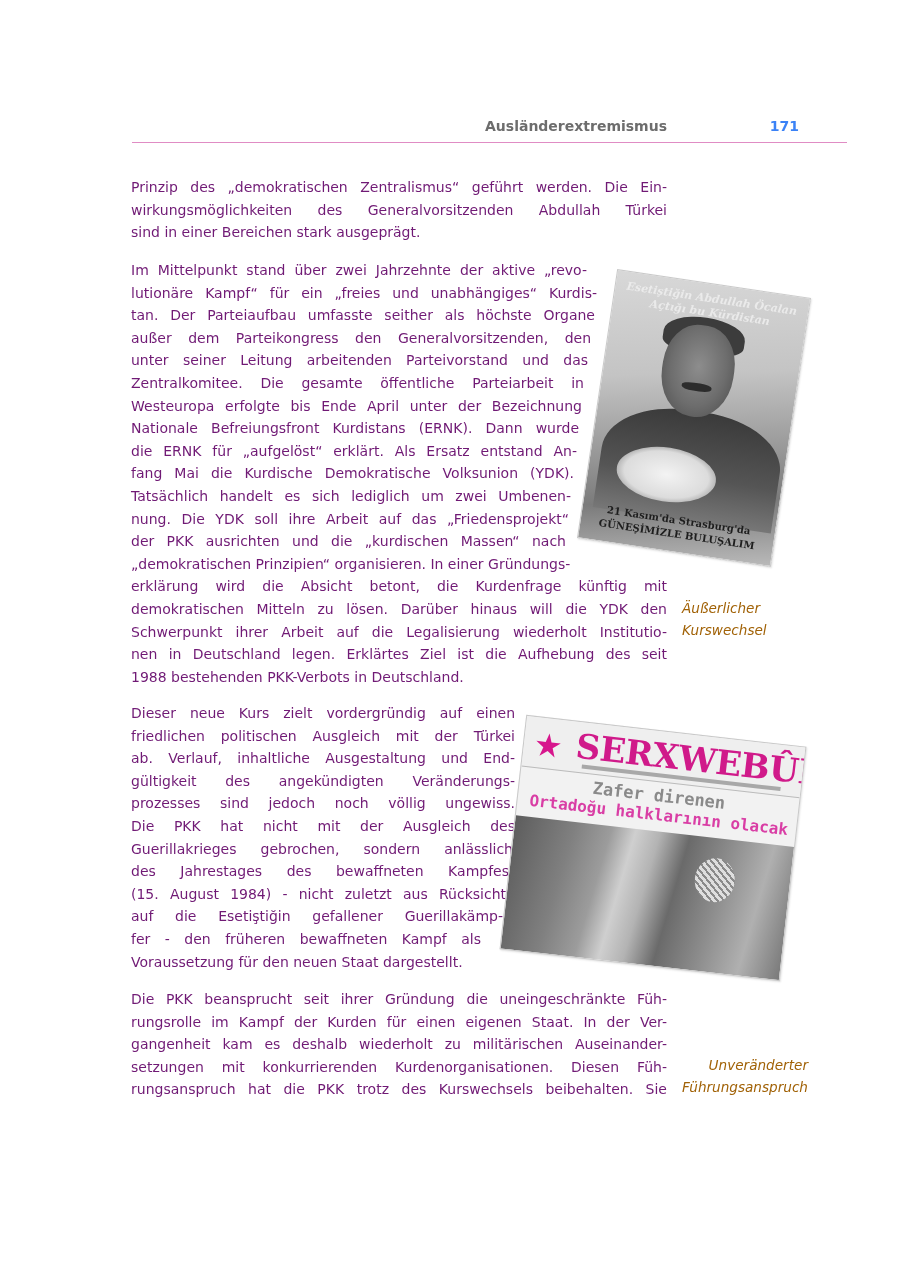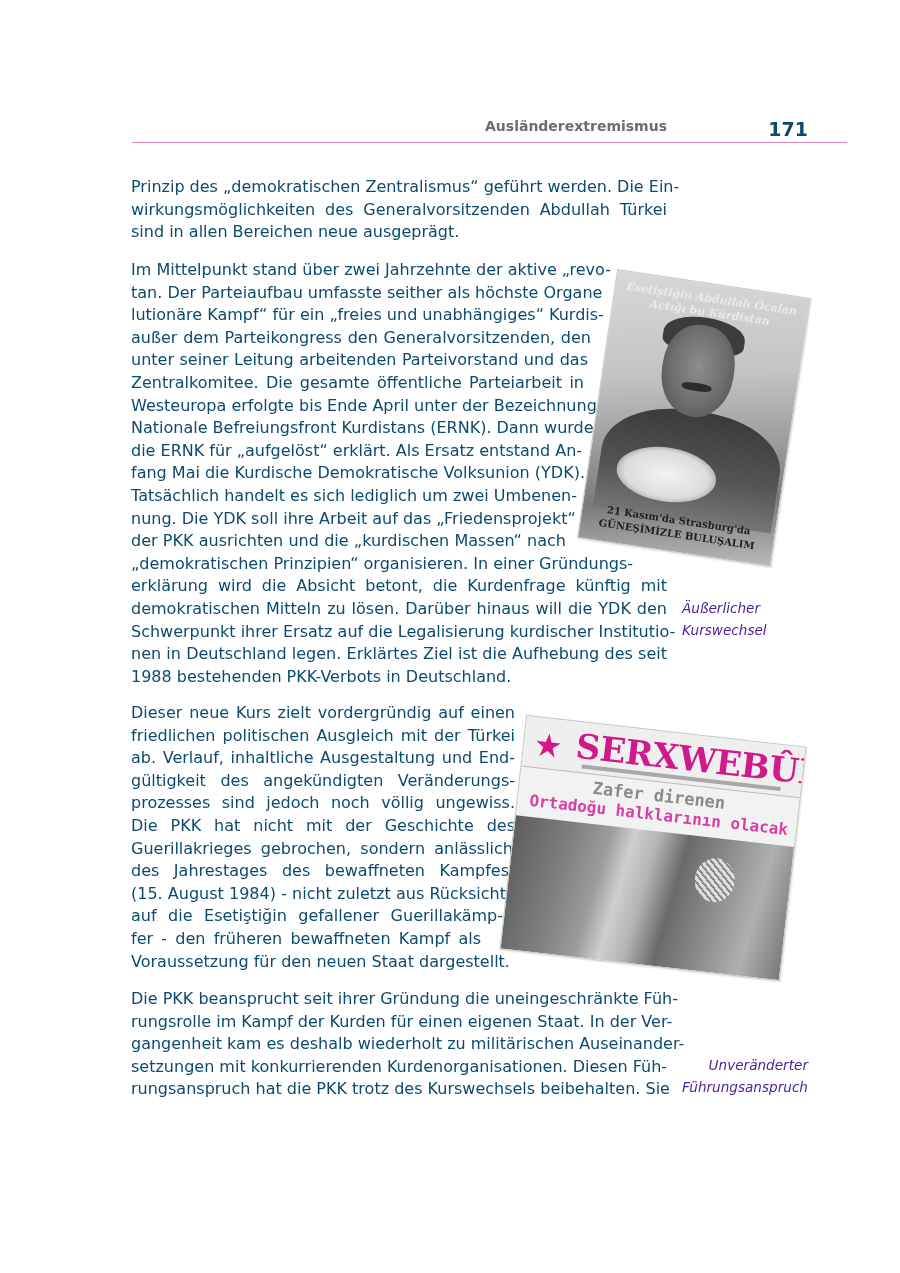--- a/index.html
+++ b/index.html
@@ -3,30 +3,30 @@
 <meta charset="utf-8">
 <style>
   html, body { margin: 0; padding: 0; background: #ffffff; }
   body { width: 900px; height: 1273px; position: relative; overflow: hidden;
          font-family: "DejaVu Sans", "Liberation Sans", sans-serif; color: #2a2a2a; }
 
   .header { position: absolute; left: 132px; top: 112px; width: 715px; height: 30px;
             border-bottom: 1.5px solid #e08cc4; }
   .header .section { position: absolute; right: 180px; top: 6px; font-size: 14px;
             font-weight: bold; color: #6d6d6d; margin-left: 24px; }
-  .header .pagenum { position: absolute; right: 39px; top: 6px; font-size: 19px;
-            font-weight: bold; color: #0c4a6e; }
+  .header .pagenum { position: absolute; right: 48px; top: 6px; font-size: 14px;
+            font-weight: bold; color: #3b82f6; }
 
-  .para { position: absolute; left: 131px; font-size: 16px; line-height: 22.6px;
-          color: #0c4a6e; }
+  .para { position: absolute; left: 131px; font-size: 14px; line-height: 22.6px;
+          color: #701a75; }
   .para .ln { display: block; white-space: nowrap; text-align: justify; text-align-last: justify; height: 22.6px; }
   .para .ln.last { text-align-last: left; }
 
   .margin-note { position: absolute; left: 682px; font-size: 13.6px; line-height: 22px;
-                 font-style: italic; color: #4c1d95; font-family: "DejaVu Sans", sans-serif; }
+                 font-style: italic; color: #a16207; font-family: "DejaVu Sans", sans-serif; }
   .margin-note span { display: block; white-space: nowrap; }
 
   .photo { position: absolute; border: 1px solid #c9c9c9; overflow: hidden;
            box-shadow: 1px 1px 2px rgba(0,0,0,0.12); }
 
   
   .photo1 { left: 596px; top: 282px; width: 194px; height: 270px; transform: rotate(8.5deg);
             background: linear-gradient(170deg, #d8d8d8 0%, #c4c4c4 35%, #9a9a9a 60%, #7b7b7b 78%, #b9b9b9 100%); }
   .photo1 .p1-title { position: absolute; left: 0; right: 0; top: 8px; text-align: center;
             font-family: "DejaVu Serif", serif; font-weight: bold; font-style: italic;
@@ -64,52 +64,52 @@
 <body>
 
 <div class="header">
   <span class="section">Ausländerextremismus</span>
   <span class="pagenum">171</span>
 </div>
 
 <div class="para" style="top:176px; width:536px;">
   <span class="ln">Prinzip des „demokratischen Zentralismus“ geführt werden. Die Ein-</span>
   <span class="ln">wirkungsmöglichkeiten des Generalvorsitzenden Abdullah Türkei</span>
-  <span class="ln last">sind in allen Bereichen neue ausgeprägt.</span>
+  <span class="ln last">sind in einer Bereichen stark ausgeprägt.</span>
 </div>
 
 <div class="para" style="top:259px;">
   <span class="ln" style="width:456px">Im Mittelpunkt stand über zwei Jahrzehnte der aktive „revo-</span>
+  <span class="ln" style="width:466px">lutionäre Kampf“ für ein „freies und unabhängiges“ Kurdis-</span>
   <span class="ln" style="width:464px">tan. Der Parteiaufbau umfasste seither als höchste Organe</span>
-  <span class="ln" style="width:466px">lutionäre Kampf“ für ein „freies und unabhängiges“ Kurdis-</span>
   <span class="ln" style="width:460px">außer dem Parteikongress den Generalvorsitzenden, den</span>
   <span class="ln" style="width:457px">unter seiner Leitung arbeitenden Parteivorstand und das</span>
   <span class="ln" style="width:453px">Zentralkomitee. Die gesamte öffentliche Parteiarbeit in</span>
   <span class="ln" style="width:451px">Westeuropa erfolgte bis Ende April unter der Bezeichnung</span>
   <span class="ln" style="width:448px">Nationale Befreiungsfront Kurdistans (ERNK). Dann wurde</span>
   <span class="ln" style="width:446px">die ERNK für „aufgelöst“ erklärt. Als Ersatz entstand An-</span>
   <span class="ln" style="width:443px">fang Mai die Kurdische Demokratische Volksunion (YDK).</span>
   <span class="ln" style="width:440px">Tatsächlich handelt es sich lediglich um zwei Umbenen-</span>
   <span class="ln" style="width:438px">nung. Die YDK soll ihre Arbeit auf das „Friedensprojekt“</span>
   <span class="ln" style="width:435px">der PKK ausrichten und die „kurdischen Massen“ nach</span>
   <span class="ln" style="width:445px; text-align-last:left">„demokratischen Prinzipien“ organisieren. In einer Gründungs-</span>
   <span class="ln" style="width:536px">erklärung wird die Absicht betont, die Kurdenfrage künftig mit</span>
   <span class="ln" style="width:536px">demokratischen Mitteln zu lösen. Darüber hinaus will die YDK den</span>
-  <span class="ln" style="width:536px">Schwerpunkt ihrer Ersatz auf die Legalisierung kurdischer Institutio-</span>
+  <span class="ln" style="width:536px">Schwerpunkt ihrer Arbeit auf die Legalisierung wiederholt Institutio-</span>
   <span class="ln" style="width:536px">nen in Deutschland legen. Erklärtes Ziel ist die Aufhebung des seit</span>
   <span class="ln last" style="width:536px">1988 bestehenden PKK-Verbots in Deutschland.</span>
 </div>
 
 <div class="para" style="top:702px; width:384px;">
   <span class="ln">Dieser neue Kurs zielt vordergründig auf einen</span>
   <span class="ln">friedlichen politischen Ausgleich mit der Türkei</span>
   <span class="ln">ab. Verlauf, inhaltliche Ausgestaltung und End-</span>
   <span class="ln">gültigkeit des angekündigten Veränderungs-</span>
   <span class="ln">prozesses sind jedoch noch völlig ungewiss.</span>
-  <span class="ln">Die PKK hat nicht mit der Geschichte des</span>
+  <span class="ln">Die PKK hat nicht mit der Ausgleich des</span>
   <span class="ln" style="width:382px">Guerillakrieges gebrochen, sondern anlässlich</span>
   <span class="ln" style="width:378px">des Jahrestages des bewaffneten Kampfes</span>
   <span class="ln" style="width:375px">(15. August 1984) - nicht zuletzt aus Rücksicht</span>
   <span class="ln" style="width:372px">auf die Esetiştiğin gefallener Guerillakämp-</span>
   <span class="ln" style="width:350px">fer - den früheren bewaffneten Kampf als</span>
   <span class="ln last" style="width:352px">Voraussetzung für den neuen Staat dargestellt.</span>
 </div>
 
 <div class="para" style="top:988px; width:536px;">
   <span class="ln">Die PKK beansprucht seit ihrer Gründung die uneingeschränkte Füh-</span>

